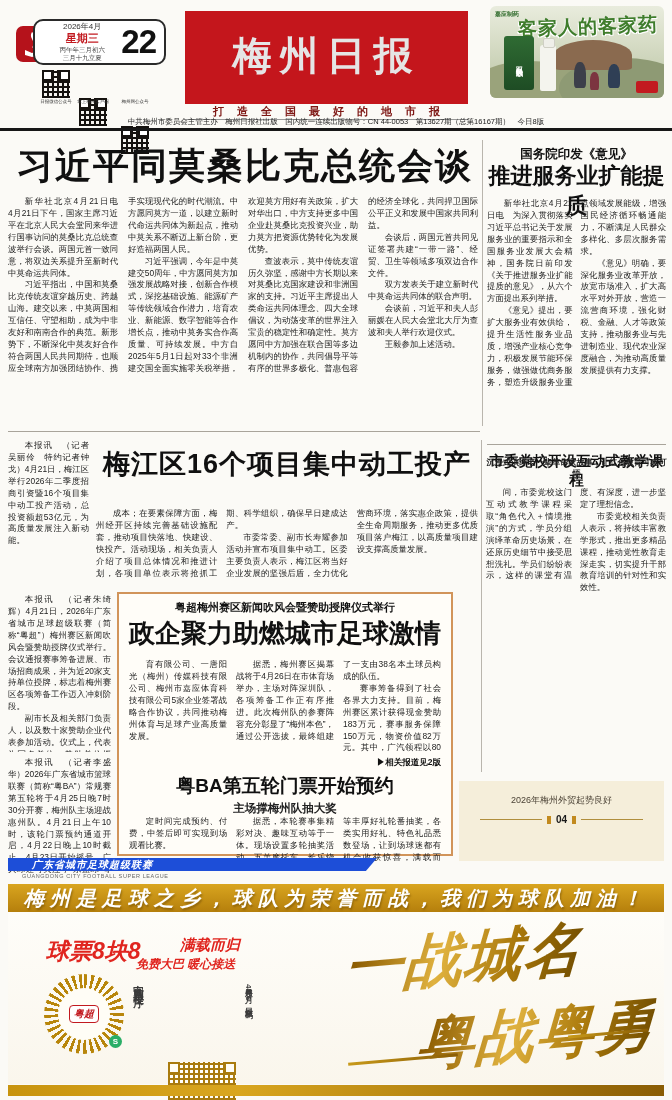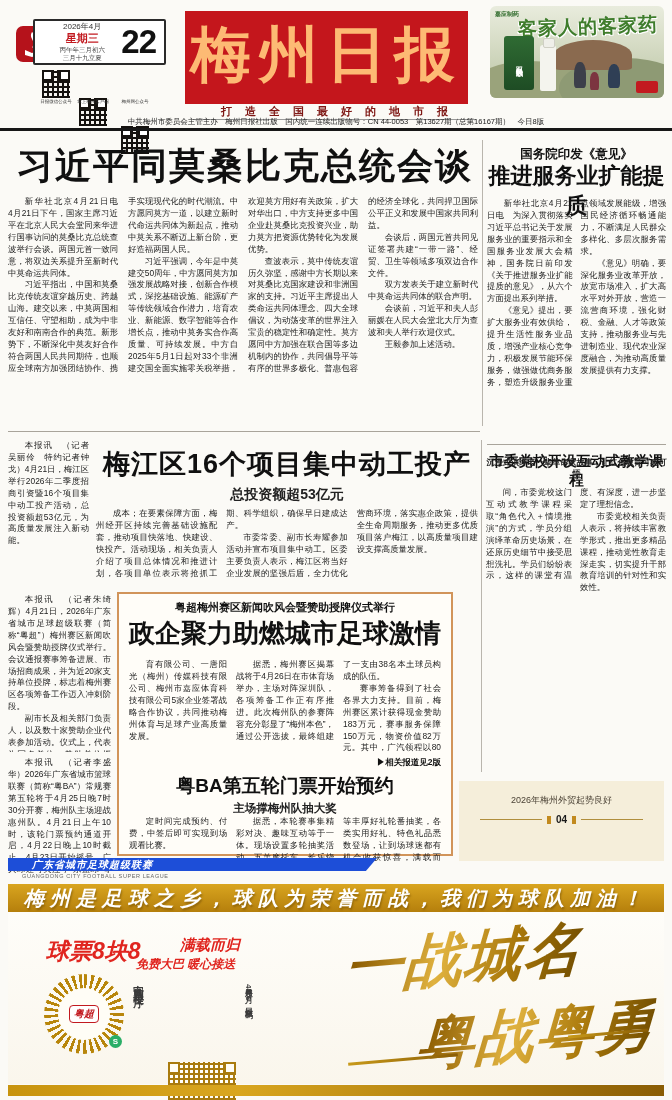--- a/index.html
+++ b/index.html
@@ -1,35 +1,35 @@
 <!DOCTYPE html>
 <html><head>
 <meta charset="utf-8">
 <style>
   html,body{margin:0;padding:0;background:#e8e6e0;}
   #page{position:relative;width:672px;height:1100px;background:#fbfaf6;overflow:hidden;
         font-family:"Liberation Sans",sans-serif;color:#1b1b1b;}
   .abs{position:absolute;}
   
   .seal{background:#b5121b;border-radius:7px;display:flex;align-items:center;justify-content:center;}
-  .datebox{border:2px solid #2a2a2a;border-radius:2px;display:flex;align-items:center;padding:2px 8px;box-sizing:border-box;background:#fff;}
+  .datebox{border:2px solid #2a2a2a;border-radius:10px;display:flex;align-items:center;padding:2px 8px;box-sizing:border-box;background:#fff;}
   .datebox .dcol{flex:1;text-align:center;line-height:1.25;}
   .d-ym{font-size:8px;color:#333;}
   .d-week{font-size:11px;font-weight:bold;color:#c21a20;}
   .d-lunar{font-size:6.5px;color:#444;}
   .d-day{font-size:33px;font-weight:900;color:#111;letter-spacing:-1px;}
   .qr{background:
       repeating-linear-gradient(0deg,#15120f 0 2px,transparent 2px 5px),
       repeating-linear-gradient(90deg,#15120f 0 2px,#f4f2ee 2px 5px);
       position:relative;}
   .qr::before,.qr::after{content:"";position:absolute;width:7px;height:7px;border:2px solid #15120f;background:#fff;}
   .qr::before{left:0;top:0;} .qr::after{right:0;top:0;}
   .qr-cap{font-size:4.5px;color:#333;text-align:center;line-height:1;}
   .mast{background:#c4161c;display:flex;align-items:center;justify-content:center;}
-  .mast-title{font-family:Liberation Serif, serif;font-weight:900;color:#fdba74;font-size:60px;letter-spacing:8px;transform:translateY(-2px);}
+  .mast-title{font-family:Liberation Serif, serif;font-weight:900;color:#e5e5e5;font-size:39px;letter-spacing:8px;transform:translateY(-2px);}
   .tagline{display:flex;align-items:center;justify-content:center;font-size:11px;font-weight:bold;color:#7e1714;letter-spacing:13px;text-indent:13px;border-bottom:1px solid #999;}
   .publine{text-align:center;font-size:7.5px;color:#222;}
   .toprule{background:#171717;}
   
   .ad{border-radius:6px;overflow:hidden;background:linear-gradient(180deg,#e9ecdd 0%,#cfd6bd 55%,#b9c2a2 100%);}
   .ad-brand{position:absolute;left:5px;top:4px;font-size:6px;color:#2f6b2b;font-weight:bold;}
   .ad-slogan{position:absolute;right:6px;top:8px;font-size:19px;font-weight:900;color:#3f7d2c;
              text-shadow:1px 1px 0 #fff,-1px 1px 0 #fff;transform:rotate(-2deg);letter-spacing:1px;}
   .ad-hill{position:absolute;border-radius:50%;}
   .ad-house{position:absolute;background:#8a6a4f;border-radius:50% 50% 8% 8%;}
@@ -109,21 +109,21 @@
   <div class="abs qr" style="left:42px;top:70px;width:28px;height:28px;"></div>
   <div class="abs qr" style="left:79px;top:70px;width:28px;height:28px;"></div>
   <div class="abs qr" style="left:121px;top:70px;width:28px;height:28px;"></div>
   <div class="abs qr-cap" style="left:36px;top:100px;width:40px;">日报微信公众号</div>
   <div class="abs qr-cap" style="left:73px;top:100px;width:40px;">掌上梅州客户端</div>
   <div class="abs qr-cap" style="left:115px;top:100px;width:40px;">梅州网公众号</div>
 
   <div class="abs mast" style="left:185px;top:11px;width:283px;height:93px;">
     <span class="mast-title">梅州日报</span>
   </div>
-  <div class="abs tagline" style="left:193px;top:104px;width:283px;height:15px;">打造全国最好的地市报</div>
+  <div class="abs tagline" style="left:185px;top:104px;width:283px;height:15px;">打造全国最好的地市报</div>
 
   <div class="abs ad" style="left:490px;top:6px;width:174px;height:92px;">
     <div class="ad-brand">嘉应制药</div>
     <div class="ad-slogan">客家人的客家药</div>
     <div class="ad-hill" style="left:-20px;bottom:-18px;width:120px;height:55px;background:#9aa37b;"></div>
     <div class="ad-hill" style="right:-25px;bottom:-20px;width:130px;height:60px;background:#8e9a74;"></div>
     <div class="ad-house" style="left:64px;bottom:28px;width:78px;height:30px;"></div>
     <div class="ad-fig" style="left:84px;bottom:10px;width:12px;height:26px;background:#3c3f4a;"></div>
     <div class="ad-fig" style="left:100px;bottom:8px;width:9px;height:18px;background:#7c3540;"></div>
     <div class="ad-fig" style="left:118px;bottom:10px;width:12px;height:24px;background:#2f3f55;"></div>
@@ -159,21 +159,20 @@
       <p class="para">《意见》明确，要深化服务业改革开放，放宽市场准入，扩大高水平对外开放，营造一流营商环境，强化财税、金融、人才等政策支持，推动服务业与先进制造业、现代农业深度融合，为推动高质量发展提供有力支撑。</p>
     </div>
 
   <div class="abs hrule" style="left:8px;top:431px;width:472px;"></div>
 
   <div class="abs body-text" style="left:8px;top:440px;width:81px;height:168px;">
       <p class="para">本报讯　（记者吴丽伶　特约记者钟戈）4月21日，梅江区举行2026年二季度招商引资暨16个项目集中动工投产活动，总投资额超53亿元，为高质量发展注入新动能。</p>
     </div>
 
   <div class="abs hl" style="left:96px;top:446px;width:382px;font-size:27px;letter-spacing:1px;">梅江区16个项目集中动工投产</div>
-  <div class="abs subhead" style="left:96px;top:486px;width:382px;font-size:14px;">总投资额超53亿元</div>
   <div class="abs body-text cols3" style="left:96px;top:508px;width:382px;height:102px;">
       <p class="para">成本；在要素保障方面，梅州经开区持续完善基础设施配套，推动项目快落地、快建设、快投产。活动现场，相关负责人介绍了项目总体情况和推进计划，各项目单位表示将抢抓工期、科学组织，确保早日建成达产。</p>
       <p class="para">市委常委、副市长寿耀参加活动并宣布项目集中动工。区委主要负责人表示，梅江区将当好企业发展的坚强后盾，全力优化营商环境，落实惠企政策，提供全生命周期服务，推动更多优质项目落户梅江，以高质量项目建设支撑高质量发展。</p>
     </div>
 
   <div class="abs vrule" style="left:481px;top:440px;height:332px;"></div>
   <div class="abs hrule" style="left:487px;top:444px;width:179px;"></div>
 
   <div class="abs hl" style="left:485px;top:452px;width:183px;font-size:14.5px;">市委党校开设互动式教学课程</div>
   <div class="abs subhead" style="left:485px;top:457px;width:183px;font-size:8.2px;">沉浸式演绎老一辈革命家故事，让红色教育可感可悟</div>

